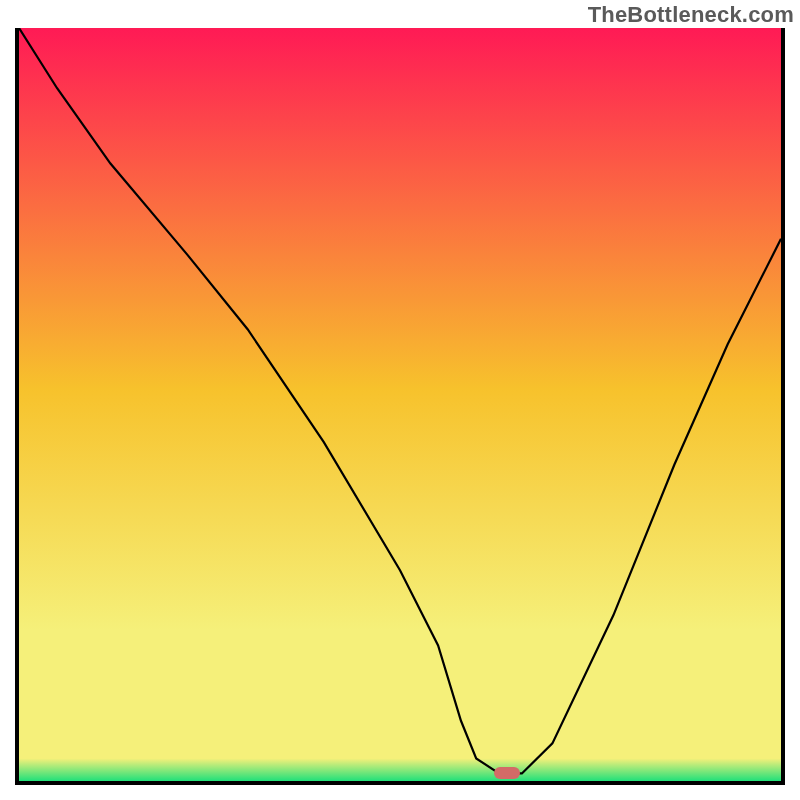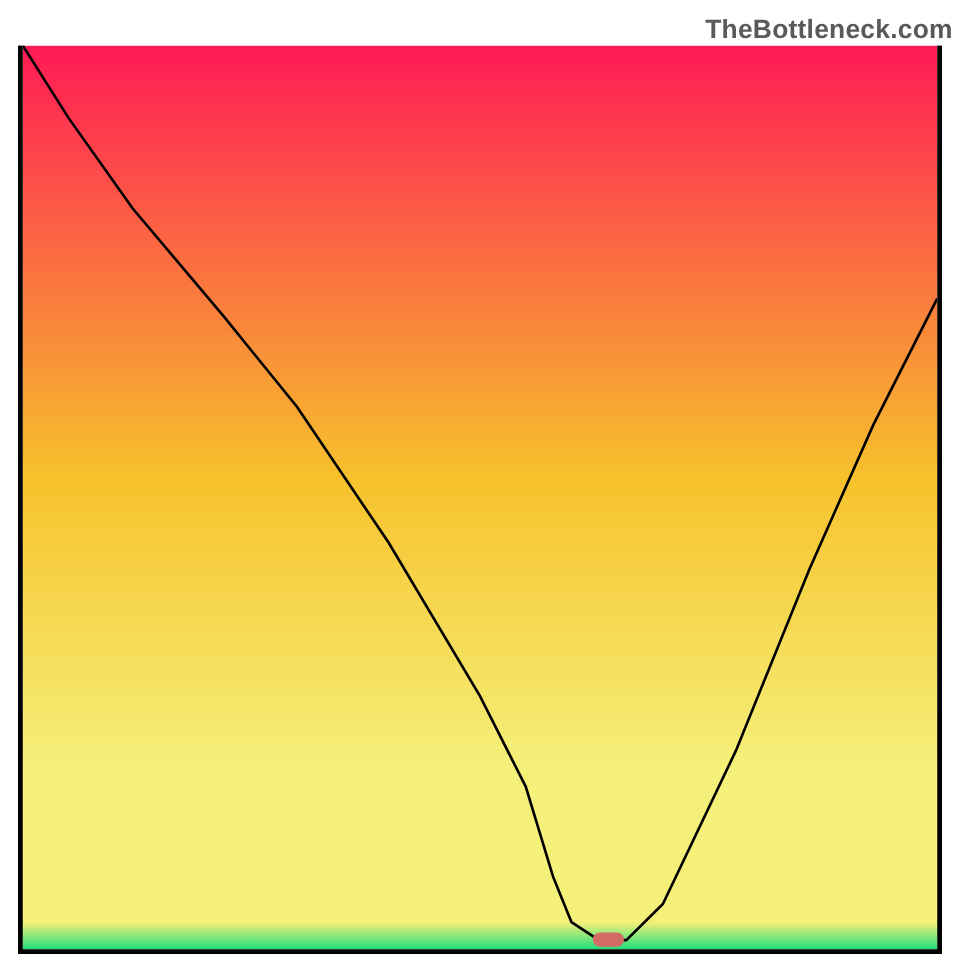--- a/index.html
+++ b/index.html
@@ -7,21 +7,20 @@
     padding: 0;
     width: 800px;
     height: 800px;
     background: #ffffff;
     font-family: Arial, Helvetica, sans-serif;
   }
   .chart-outer {
     position: relative;
     width: 800px;
     height: 764px;
-    margin-top: 10px;
   }
   .watermark {
     position: absolute;
     top: 2px;
     right: 6px;
     font-size: 22px;
     font-weight: bold;
     color: #5a5a5a;
     letter-spacing: 0.2px;
   }

